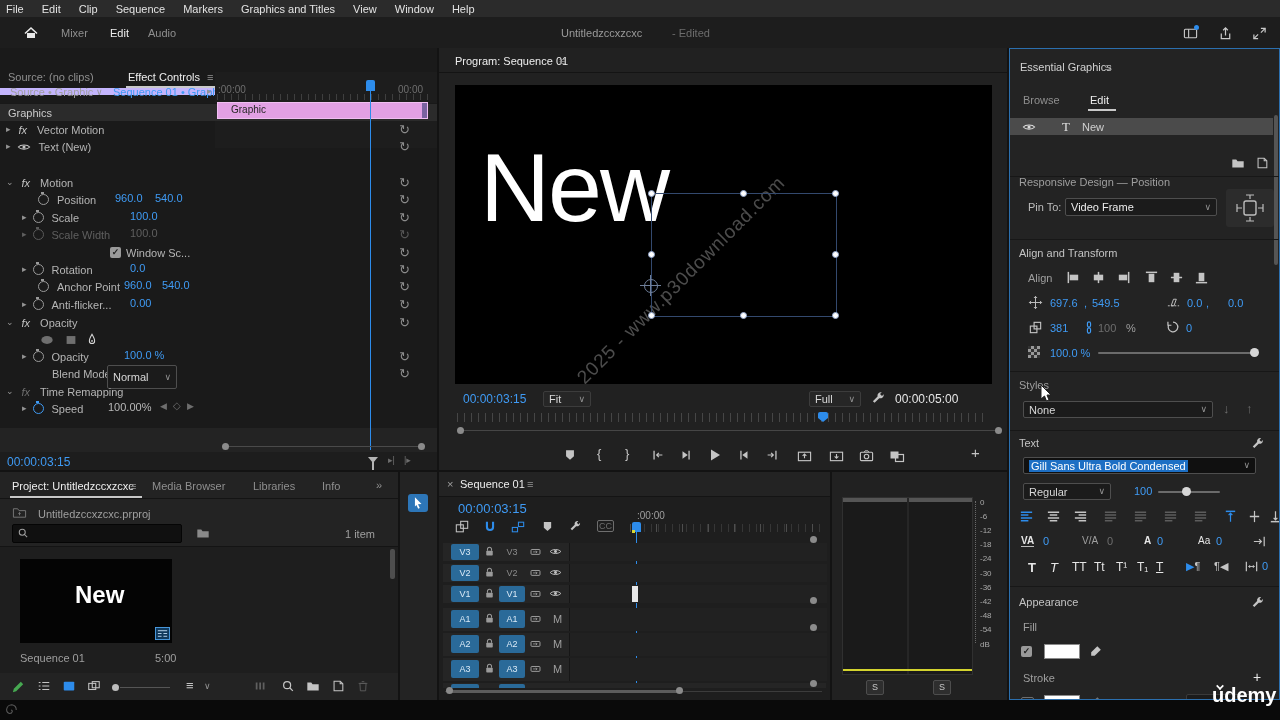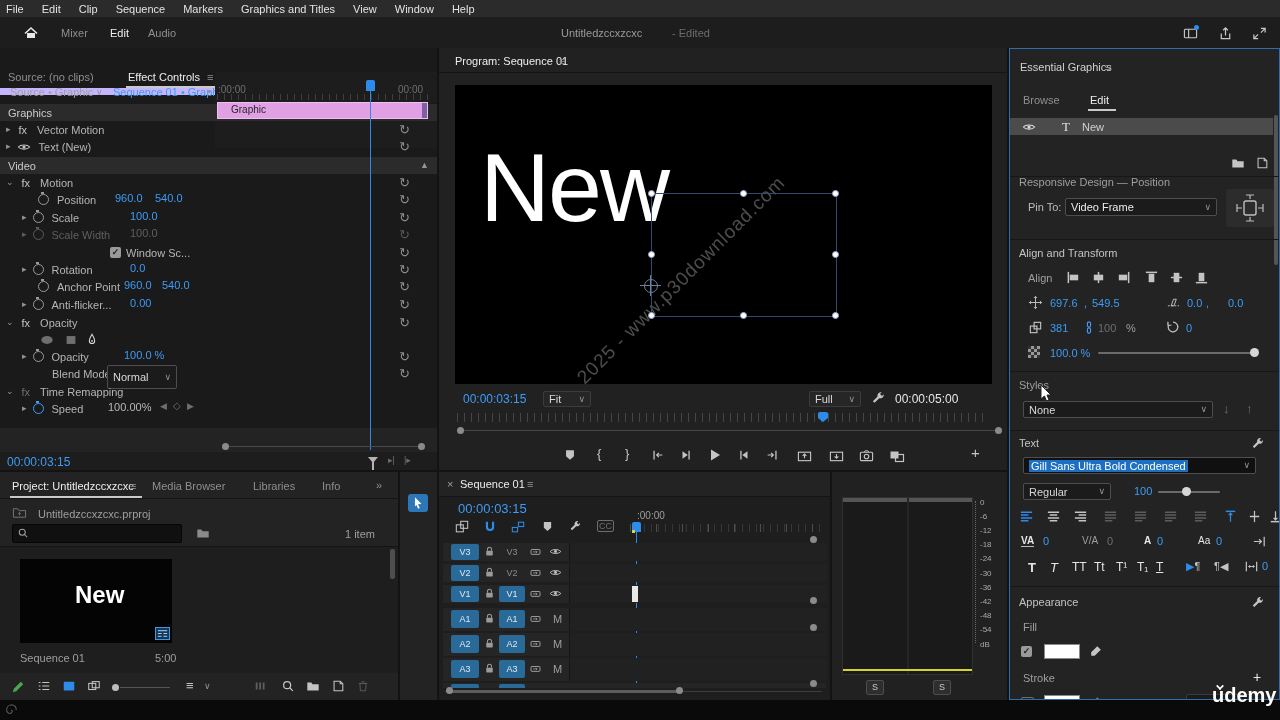--- a/index.html
+++ b/index.html
@@ -33,21 +33,21 @@
 .handle{position:absolute;width:7px;height:7px;border-radius:50%;background:#fff;border:1px solid #8fa3c8;box-sizing:border-box}
 .slider{position:absolute;height:2px;background:#6b6b6b;border-radius:1px}
 .knob{position:absolute;width:9px;height:9px;border-radius:50%;background:#d6d6d6;top:-4px}
 .patch{position:absolute;background:#2a6a99;color:#d9e9f6;font-size:9px;display:flex;align-items:center;justify-content:center;border-radius:2px}
 .patch.plain{background:transparent;color:#8b8b8b}
 .checker{width:12px;height:12px;background:linear-gradient(45deg,#999 25%,transparent 25%,transparent 75%,#999 75%),linear-gradient(45deg,#999 25%,#333 25%,#333 75%,#999 75%);background-size:6px 6px;background-position:0 0,3px 3px;flex:none}
 .funnel{width:0;height:0;border-left:5px solid transparent;border-right:5px solid transparent;border-top:6px solid #b5b5b5;position:relative}
 .funnel::after{content:"";position:absolute;left:-1px;top:-1px;width:2px;height:8px;background:#b5b5b5}
 .ecrow{position:absolute;left:0;width:215px;height:17px;display:flex;align-items:center;font-size:11px;color:#b5b5b5}
 .ecband{position:absolute;left:0;width:437px;height:17px;background:#2b2b2b;border-top:1px solid #191919;display:flex;align-items:center;color:#cacaca}
-.fx{font-size:11px;color:#c4c4c4}
+.fx{font-style:italic;font-size:11px;color:#c4c4c4}
 .ic{color:#c4c4c4}
 .icb{color:#2d8ceb}
 .tool{position:absolute;left:408px;width:21px;height:17px;display:flex;align-items:center;justify-content:center;color:#b9b9b9}
 .meter-lbl{position:absolute;font-size:8px;color:#a9a9a9}
 .sbtn{position:absolute;width:16px;height:13px;background:#2e2e2e;border:1px solid #4d4d4d;border-radius:2px;color:#c9c9c9;font-size:9px;text-align:center;line-height:13px}
 </style>
 </head>
 <body>
 
 <svg width="0" height="0" style="position:absolute">
@@ -371,24 +371,20 @@
     </div>
     <span class="p reset" style="left:399px;top:74px">↺</span>
     <div class="ecrow" style="top:90px">
       <span class="chev" style="margin-left:6px">▸</span>
       <svg class="ic" style="margin-left:6px" width="14" height="14">
           <use href="#s-eye"></use>
         </svg>
       <span style="margin-left:8px">Text (New)</span>
     </div>
     <span class="p reset" style="left:399px;top:91px">↺</span>
-    <div class="ecband" style="top:108px">
-      <span style="margin-left:8px">Video</span>
-      <span class="p chev" style="left:420px">▲</span>
-    </div>
     <div class="ecrow" style="top:126px">
       <span class="chev" style="margin-left:6px">⌄</span>
       <span class="fx" style="margin-left:8px">fx</span>
       <span style="margin-left:10px">Motion</span>
     </div>
     <span class="p reset" style="left:399px;top:127px">↺</span>
     <div class="ecrow" style="top:143px">
       <span class="sw" style="margin-left:38px"></span>
       <span style="margin-left:8px">Position</span>
     </div>

